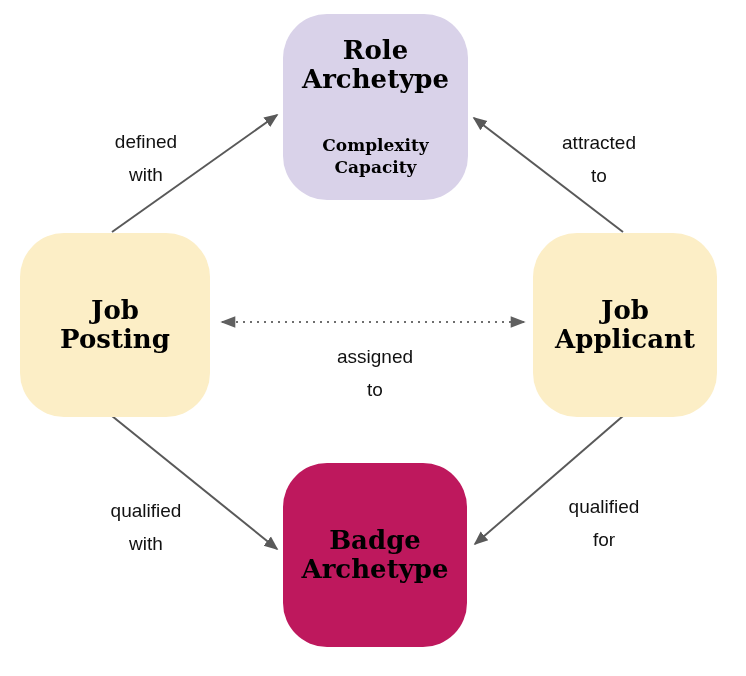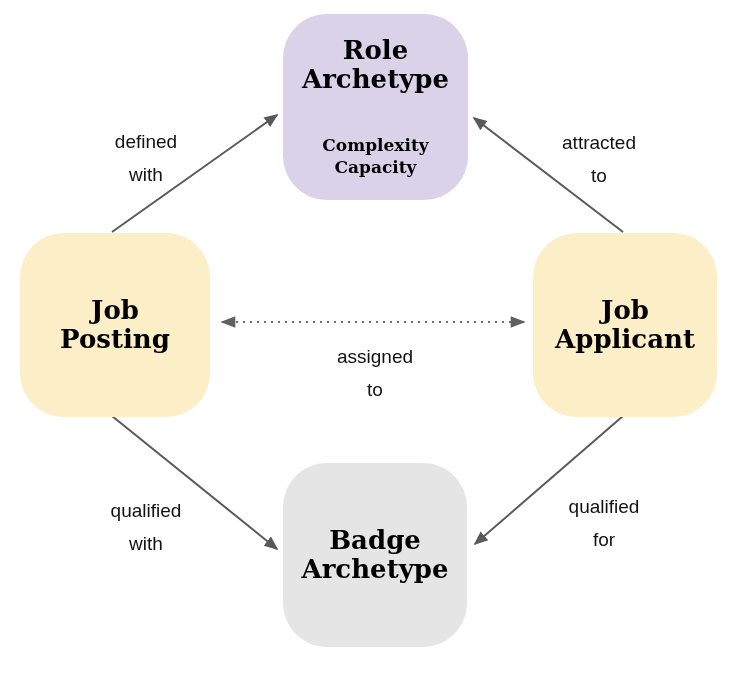--- a/index.html
+++ b/index.html
@@ -105,21 +105,21 @@
   <div class="node" style="left: 20px; top: 233px; width: 190px; height: 184px; background: rgb(252, 238, 198);">
     <div class="node-title">Job
 Posting</div>
   </div>
 
   <div class="node" style="left: 533px; top: 233px; width: 184px; height: 184px; background: rgb(252, 238, 198);">
     <div class="node-title">Job
 Applicant</div>
   </div>
 
-  <div class="node" style="left: 283px; top: 463px; width: 184px; height: 184px; background: #e5e5e5;">
+  <div class="node" style="left: 283px; top: 463px; width: 184px; height: 184px; background: #be185d;">
     <div class="node-title">Badge
 Archetype</div>
   </div>
 
   <div class="edge-label" style="left:66px;  top:125px;">defined
 with</div>
   <div class="edge-label" style="left:519px; top:126px;">attracted
 to</div>
   <div class="edge-label" style="left:295px; top:340px;">assigned
 to</div>

